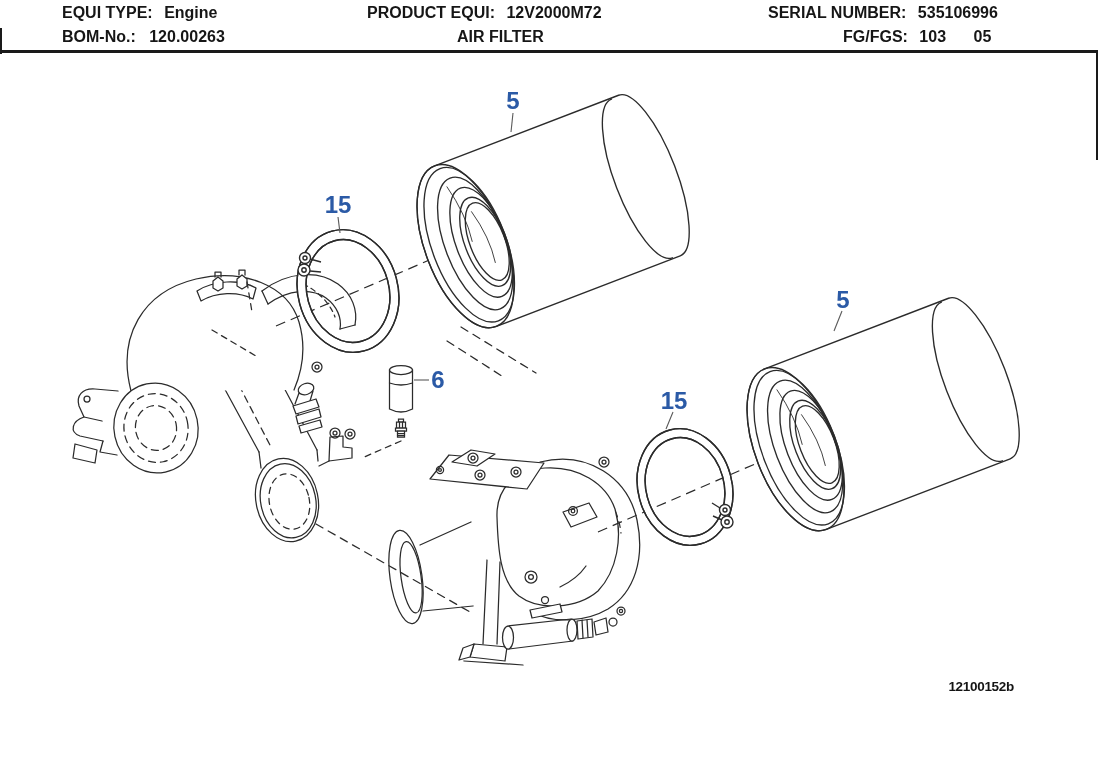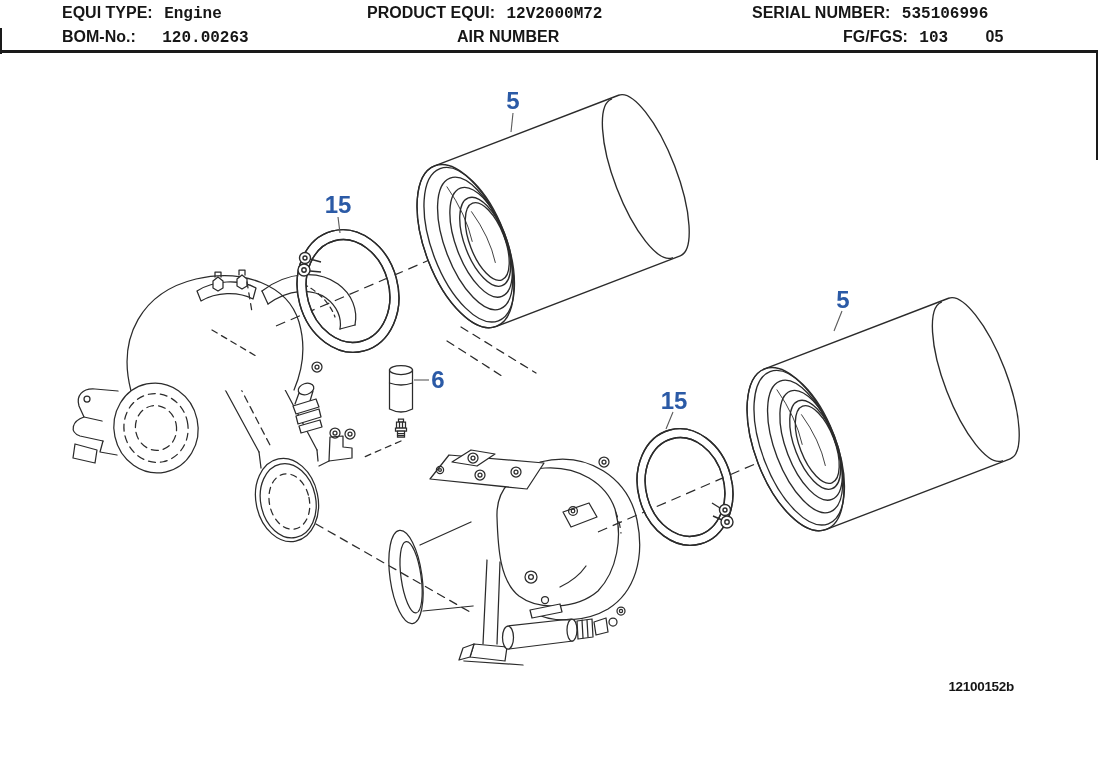--- a/index.html
+++ b/index.html
@@ -1,21 +1,21 @@
 <!DOCTYPE html>
 <html><head>
 <meta charset="utf-8">
 <style>
   html,body{margin:0;padding:0;background:#fff;}
   .page{position:relative;width:1098px;height:772px;background:#fff;overflow:hidden;
         font-family:"Liberation Sans",sans-serif;}
   .h-item{position:absolute;white-space:nowrap;font-weight:700;font-size:16px;color:#161616;}
   .h-item .lbl{display:inline-block;text-align:center;}
-  .h-item .val{display:inline-block;margin-left:7px;font-family:Liberation Mono, monospace;}
-  .h-item .val2{display:inline-block;margin-left:33px;}
+  .h-item .val{display:inline-block;margin-left:7px;}
+  .h-item .val2{display:inline-block;margin-left:23px;}
   .rule{position:absolute;left:0;top:50px;width:1098px;height:3px;background:#1a1a1a;}
   .tick-left{position:absolute;left:0;top:28px;width:2px;height:26px;background:#1a1a1a;}
   .tick-right{position:absolute;right:0;top:50px;width:2px;height:110px;background:#1a1a1a;}
   svg.drawing{position:absolute;left:0;top:0;width:1098px;height:772px;}
   svg text{font-family:"Liberation Sans",sans-serif;font-weight:bold;}
   .callout{fill:#2B5AA6;font-size:24px;}
   .dwgnum{fill:#141414;font-size:13.5px;letter-spacing:-0.3px;}
 </style>
 </head>
 <body>
@@ -24,30 +24,30 @@
 
   <header>
     <div class="h-item" style="left:62px;top:4px">
       <span class="lbl">EQUI TYPE:</span>
       <span class="val">Engine</span>
     </div>
     <div class="h-item" style="left:367px;top:4px">
       <span class="lbl">PRODUCT EQUI:</span>
       <span class="val">12V2000M72</span>
     </div>
-    <div class="h-item" style="left:752px;top:4px">
+    <div class="h-item" style="left:768px;top:4px">
       <span class="lbl">SERIAL NUMBER:</span>
       <span class="val">535106996</span>
     </div>
     <div class="h-item" style="left:62px;top:28px">
       <span class="lbl">BOM-No.:</span>
-      <span class="val" style="margin-left:22px">120.00263</span>
+      <span class="val" style="margin-left:9px">120.00263</span>
     </div>
     <div class="h-item" style="left:457px;top:28px">
-      <span class="lbl">AIR NUMBER</span>
+      <span class="lbl">AIR FILTER</span>
     </div>
     <div class="h-item" style="left:843px;top:28px">
       <span class="lbl">FG/FGS:</span>
       <span class="val">103</span>
       <span class="val2">05</span>
     </div>
   </header>
 
   <div class="rule"></div>
   <div class="tick-left"></div>

